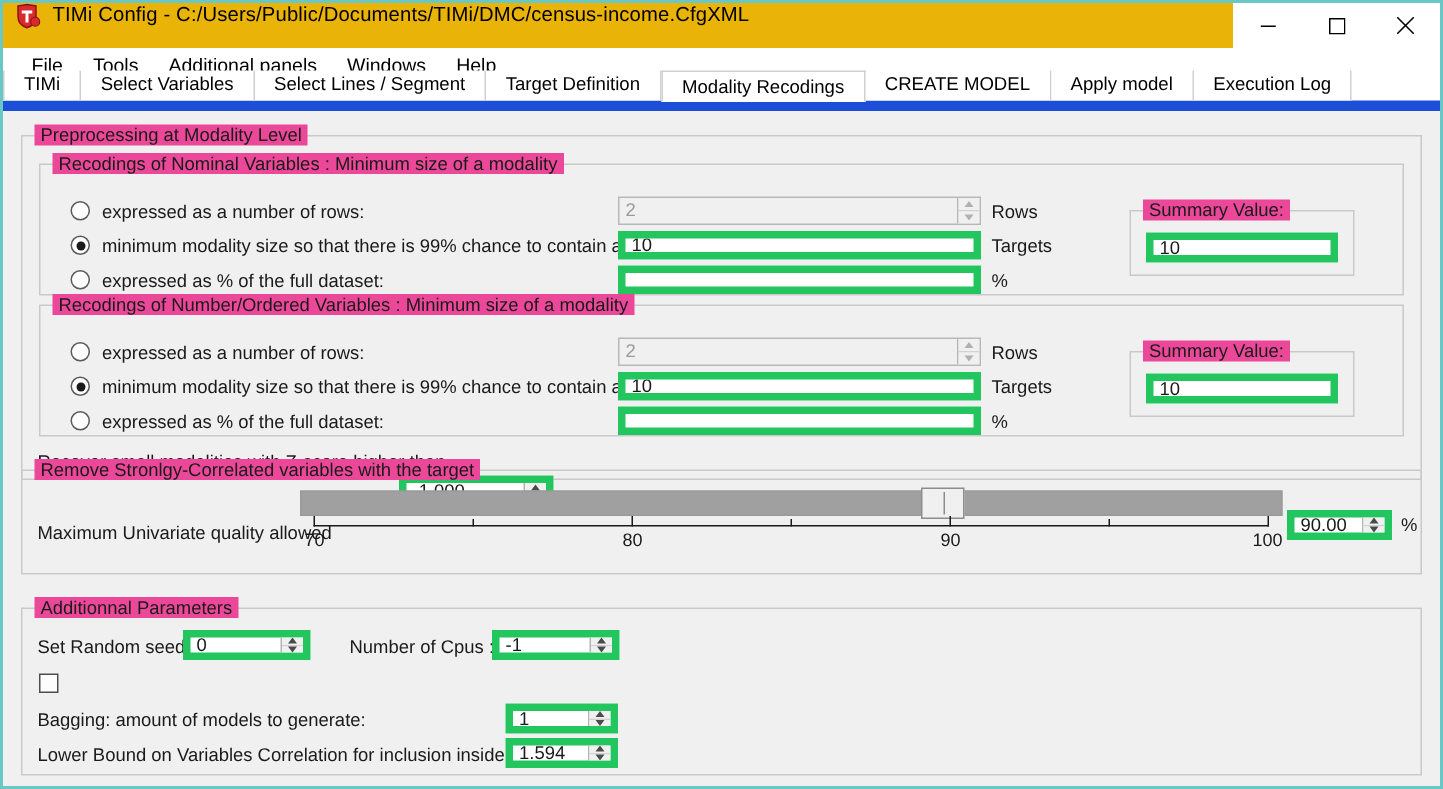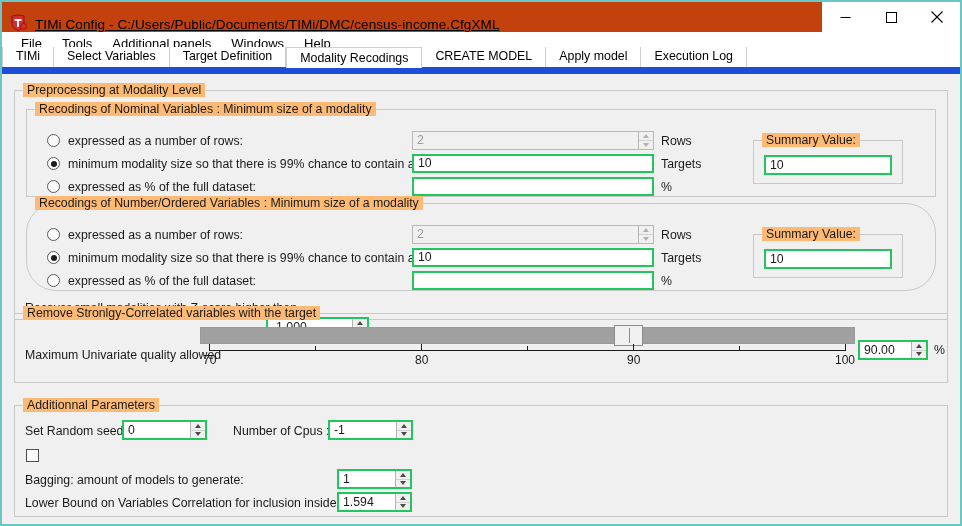--- a/index.html
+++ b/index.html
@@ -15,22 +15,22 @@
     width: 962px; height: 526px;
     background: #f0f0f0;
     border: 2px solid #69c8c6;
     overflow: hidden;
   }
 
   
   #titlebar {
     position: absolute; left: 0; top: 0;
     width: 958px; height: 30px;
-    background: #c2410c;
-    display: flex; align-items: flex-end; text-decoration: underline;
+    background: #eab308;
+    display: flex; align-items: flex-start;
   }
   #app-icon {
     width: 18px; height: 18px; margin-left: 7px; margin-right: 8px;
     position: relative; flex: 0 0 auto;
   }
   #title-text {
     font-size: 13.5px; color: #000; white-space: nowrap;
     letter-spacing: 0.1px;
   }
   .wincontrols { position: absolute; right: 0; top: 0; height: 30px; display: flex; }
@@ -85,21 +85,21 @@
     background: #f0f0f0;
   }
 
   .groupbox {
     position: absolute;
     border: 1px solid #c9c9c9;
     background: transparent;
   }
   .gb-title {
     position: absolute; top: -8px; left: 8px;
-    background: #fdba74;
+    background: #ec4899;
     padding: 0 4px;
     font-size: 12.3px; color: #1a1a1a;
     white-space: nowrap;
   }
 
   .lbl { position: absolute; font-size: 12.3px; color: #1a1a1a; white-space: nowrap; }
 
   
   .radio { position: absolute; width: 13px; height: 13px; }
   .radio .outer {
@@ -113,21 +113,21 @@
 
   
   .checkbox {
     position: absolute; width: 13px; height: 13px;
     border: 1px solid #4d4d4d; background: #fdfdfd; box-sizing: border-box;
   }
 
   
   .tinput {
     position: absolute;
-    border: 2px solid #22c55e;
+    border: 5px solid #22c55e;
     background: #ffffff;
     font-size: 12.3px; color: #1a1a1a;
     padding: 0 0 0 4px;
     line-height: 1;
     display: flex; align-items: center;
     overflow: hidden;
   }
   .tinput.disabled {
     background: #f0f0f0; border: 1px solid #b8b8b8; color: #9a9a9a;
   }
@@ -205,20 +205,21 @@
     <div class="menu-item">File</div>
     <div class="menu-item">Tools</div>
     <div class="menu-item">Additional panels</div>
     <div class="menu-item">Windows</div>
     <div class="menu-item">Help</div>
   </div>
 
   <div id="tabbar">
     <div class="tab">TIMi</div>
     <div class="tab">Select Variables</div>
+    <div class="tab">Select Lines / Segment</div>
     <div class="tab">Target Definition</div>
     <div class="tab active">Modality Recodings</div>
     <div class="tab">CREATE MODEL</div>
     <div class="tab">Apply model</div>
     <div class="tab">Execution Log</div>
   </div>
 
   <div id="content">
 
     <div class="groupbox" style="left:12px; top:16px; width:934px; height:230px;">
@@ -264,21 +265,21 @@
         <div class="lbl" style="left:634px; top:70px;">%</div>
 
         <div class="groupbox" style="left:726px; top:30px; width:150px; height:44px;">
           <div class="gb-title">Summary Value:</div>
           <div class="tinput" style="left:10px; top:14px; width:128px; height:20px;">
             <span>10</span>
           </div>
         </div>
       </div>
 
-      <div class="groupbox" style="left:11px; top:112px; width:910px; height:88px;border-radius:30px;">
+      <div class="groupbox" style="left:11px; top:112px; width:910px; height:88px;">
         <div class="gb-title">Recodings of Number/Ordered Variables : Minimum size of a modality</div>
 
         <div class="radio" style="left:20px; top:24px;">
           <div class="outer"></div>
         </div>
         <div class="lbl" style="left:41px; top:24px;">expressed as a number of rows:</div>
         <div class="tinput disabled" style="left:385px; top:21px; width:242px; height:19px;">
           <span>2</span>
           <div class="spin disabled" style="right:0;">
             <div>

